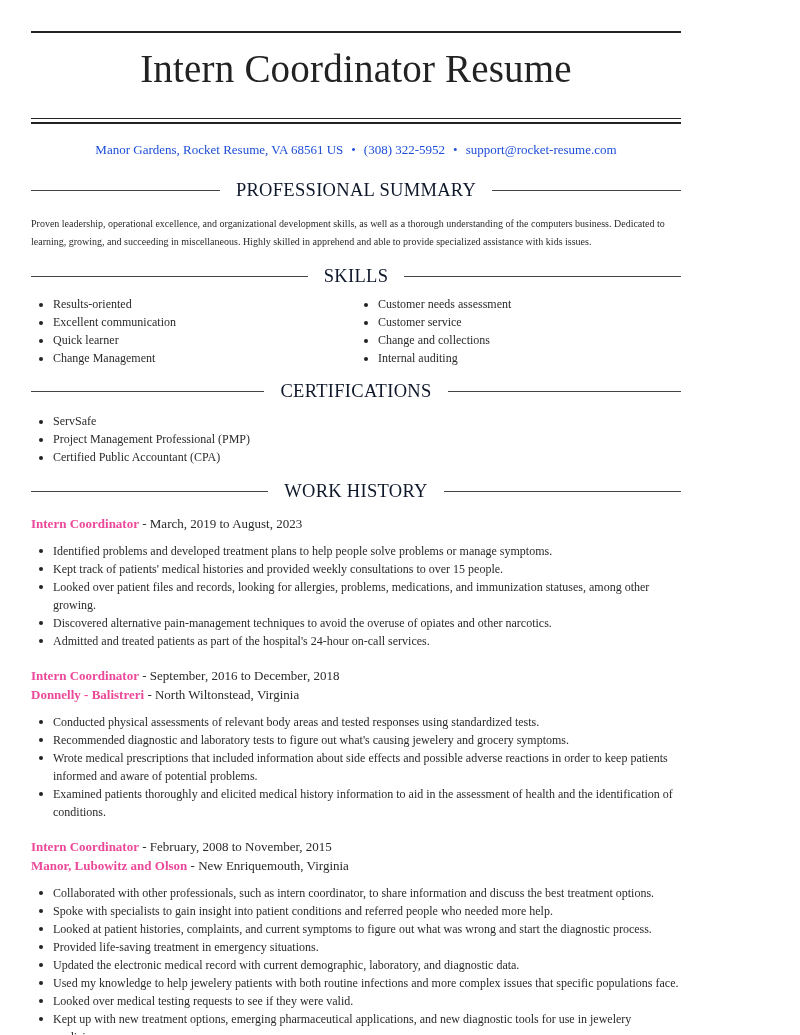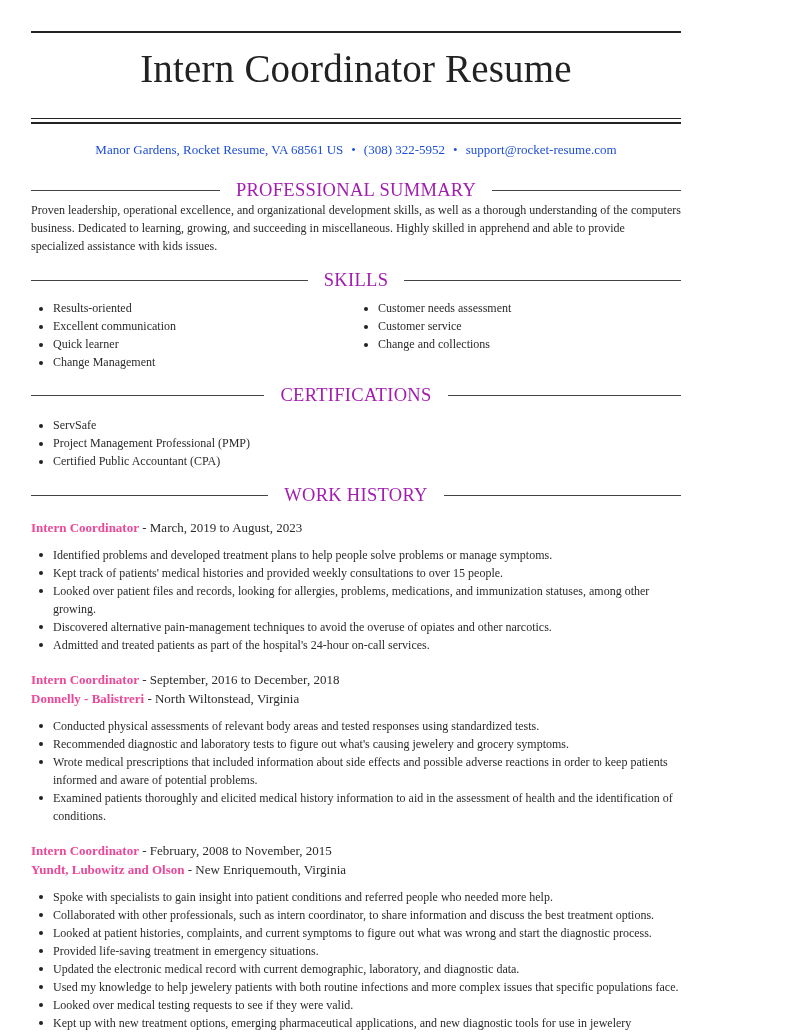--- a/index.html
+++ b/index.html
@@ -37,28 +37,28 @@
     .section-head {
       display: flex;
       align-items: center;
       margin-top: 20px;
       height: 22px;
     }
     .section-head .line { flex: 1; height: 1px; background: #444; }
     .section-head .label {
       padding: 0 16px;
       font-size: 18.5px;
-      color: #a21caf;
+      color: #0f172a;
       letter-spacing: 0.3px;
       line-height: 22px;
     }
     .summary {
-      margin-top: 0;
+      margin-top: 14px;
       line-height: 18px;
-      font-size: 12px;
+      font-size: 10px;
     }
     ul.bullets { list-style: none; margin-top: 8px; }
     ul.bullets li {
       position: relative;
       padding-left: 22px;
       line-height: 18px;
       font-size: 12px;
     }
     ul.bullets li::before {
       content: "";
@@ -112,20 +112,21 @@
     <ul class="bullets">
       <li>Results-oriented</li>
       <li>Excellent communication</li>
       <li>Quick learner</li>
       <li>Change Management</li>
     </ul>
     <ul class="bullets right">
       <li>Customer needs assessment</li>
       <li>Customer service</li>
       <li>Change and collections</li>
+      <li>Internal auditing</li>
     </ul>
   </div>
 
   <div class="section-head" style="margin-top:13px;">
     <div class="line"></div>
     <div class="label">CERTIFICATIONS</div>
     <div class="line"></div>
   </div>
   <ul class="bullets" style="margin-top:10px;">
     <li>ServSafe</li>
@@ -156,24 +157,24 @@
     <ul class="bullets">
       <li>Conducted physical assessments of relevant body areas and tested responses using standardized tests.</li>
       <li>Recommended diagnostic and laboratory tests to figure out what's causing jewelery and grocery symptoms.</li>
       <li>Wrote medical prescriptions that included information about side effects and possible adverse reactions in order to keep patients informed and aware of potential problems.</li>
       <li>Examined patients thoroughly and elicited medical history information to aid in the assessment of health and the identification of conditions.</li>
     </ul>
   </div>
 
   <div class="job">
     <div class="row"><b>Intern Coordinator</b><span> - </span><span>February, 2008 to November, 2015</span></div>
-    <div class="row"><b>Yundt, Lubowitz and Olson</b><span> - </span><span>New Enriquemouth, Virginia</span></div>
+    <div class="row"><b>Manor, Lubowitz and Olson</b><span> - </span><span>New Enriquemouth, Virginia</span></div>
     <ul class="bullets">
+      <li>Collaborated with other professionals, such as intern coordinator, to share information and discuss the best treatment options.</li>
       <li>Spoke with specialists to gain insight into patient conditions and referred people who needed more help.</li>
-      <li>Collaborated with other professionals, such as intern coordinator, to share information and discuss the best treatment options.</li>
       <li>Looked at patient histories, complaints, and current symptoms to figure out what was wrong and start the diagnostic process.</li>
       <li>Provided life-saving treatment in emergency situations.</li>
       <li>Updated the electronic medical record with current demographic, laboratory, and diagnostic data.</li>
       <li>Used my knowledge to help jewelery patients with both routine infections and more complex issues that specific populations face.</li>
       <li>Looked over medical testing requests to see if they were valid.</li>
       <li>Kept up with new treatment options, emerging pharmaceutical applications, and new diagnostic tools for use in jewelery medicine.</li>
     </ul>
   </div>
 
 </div>

